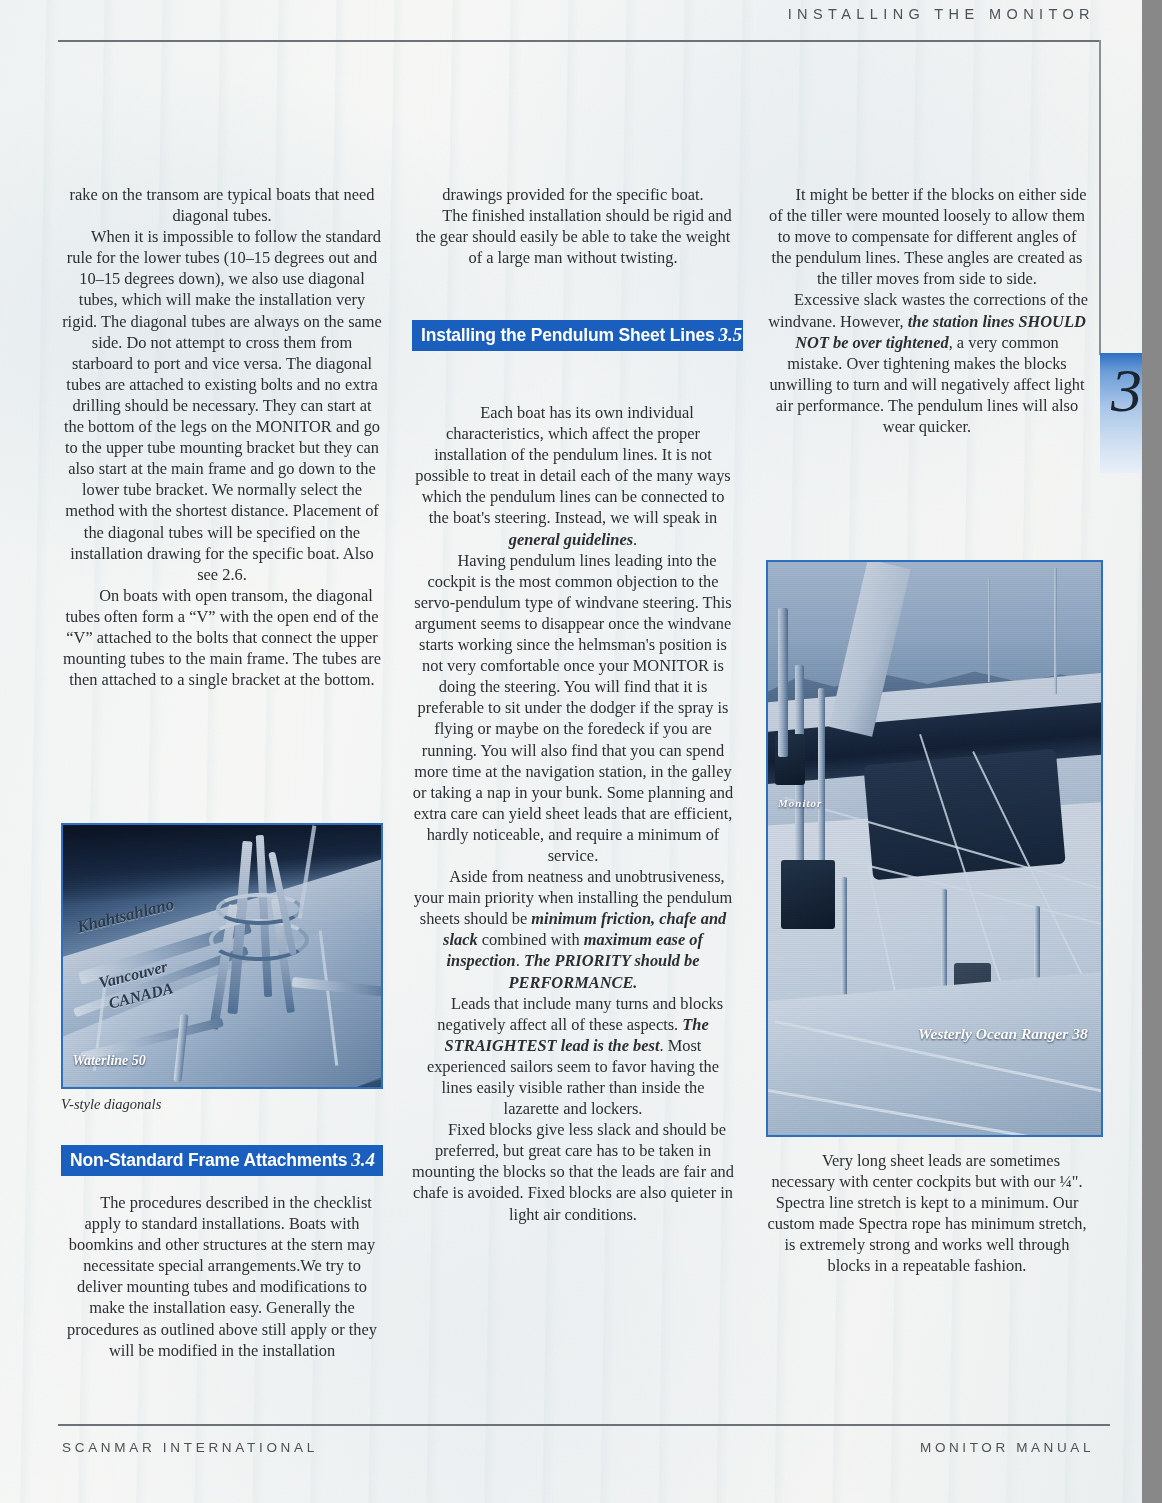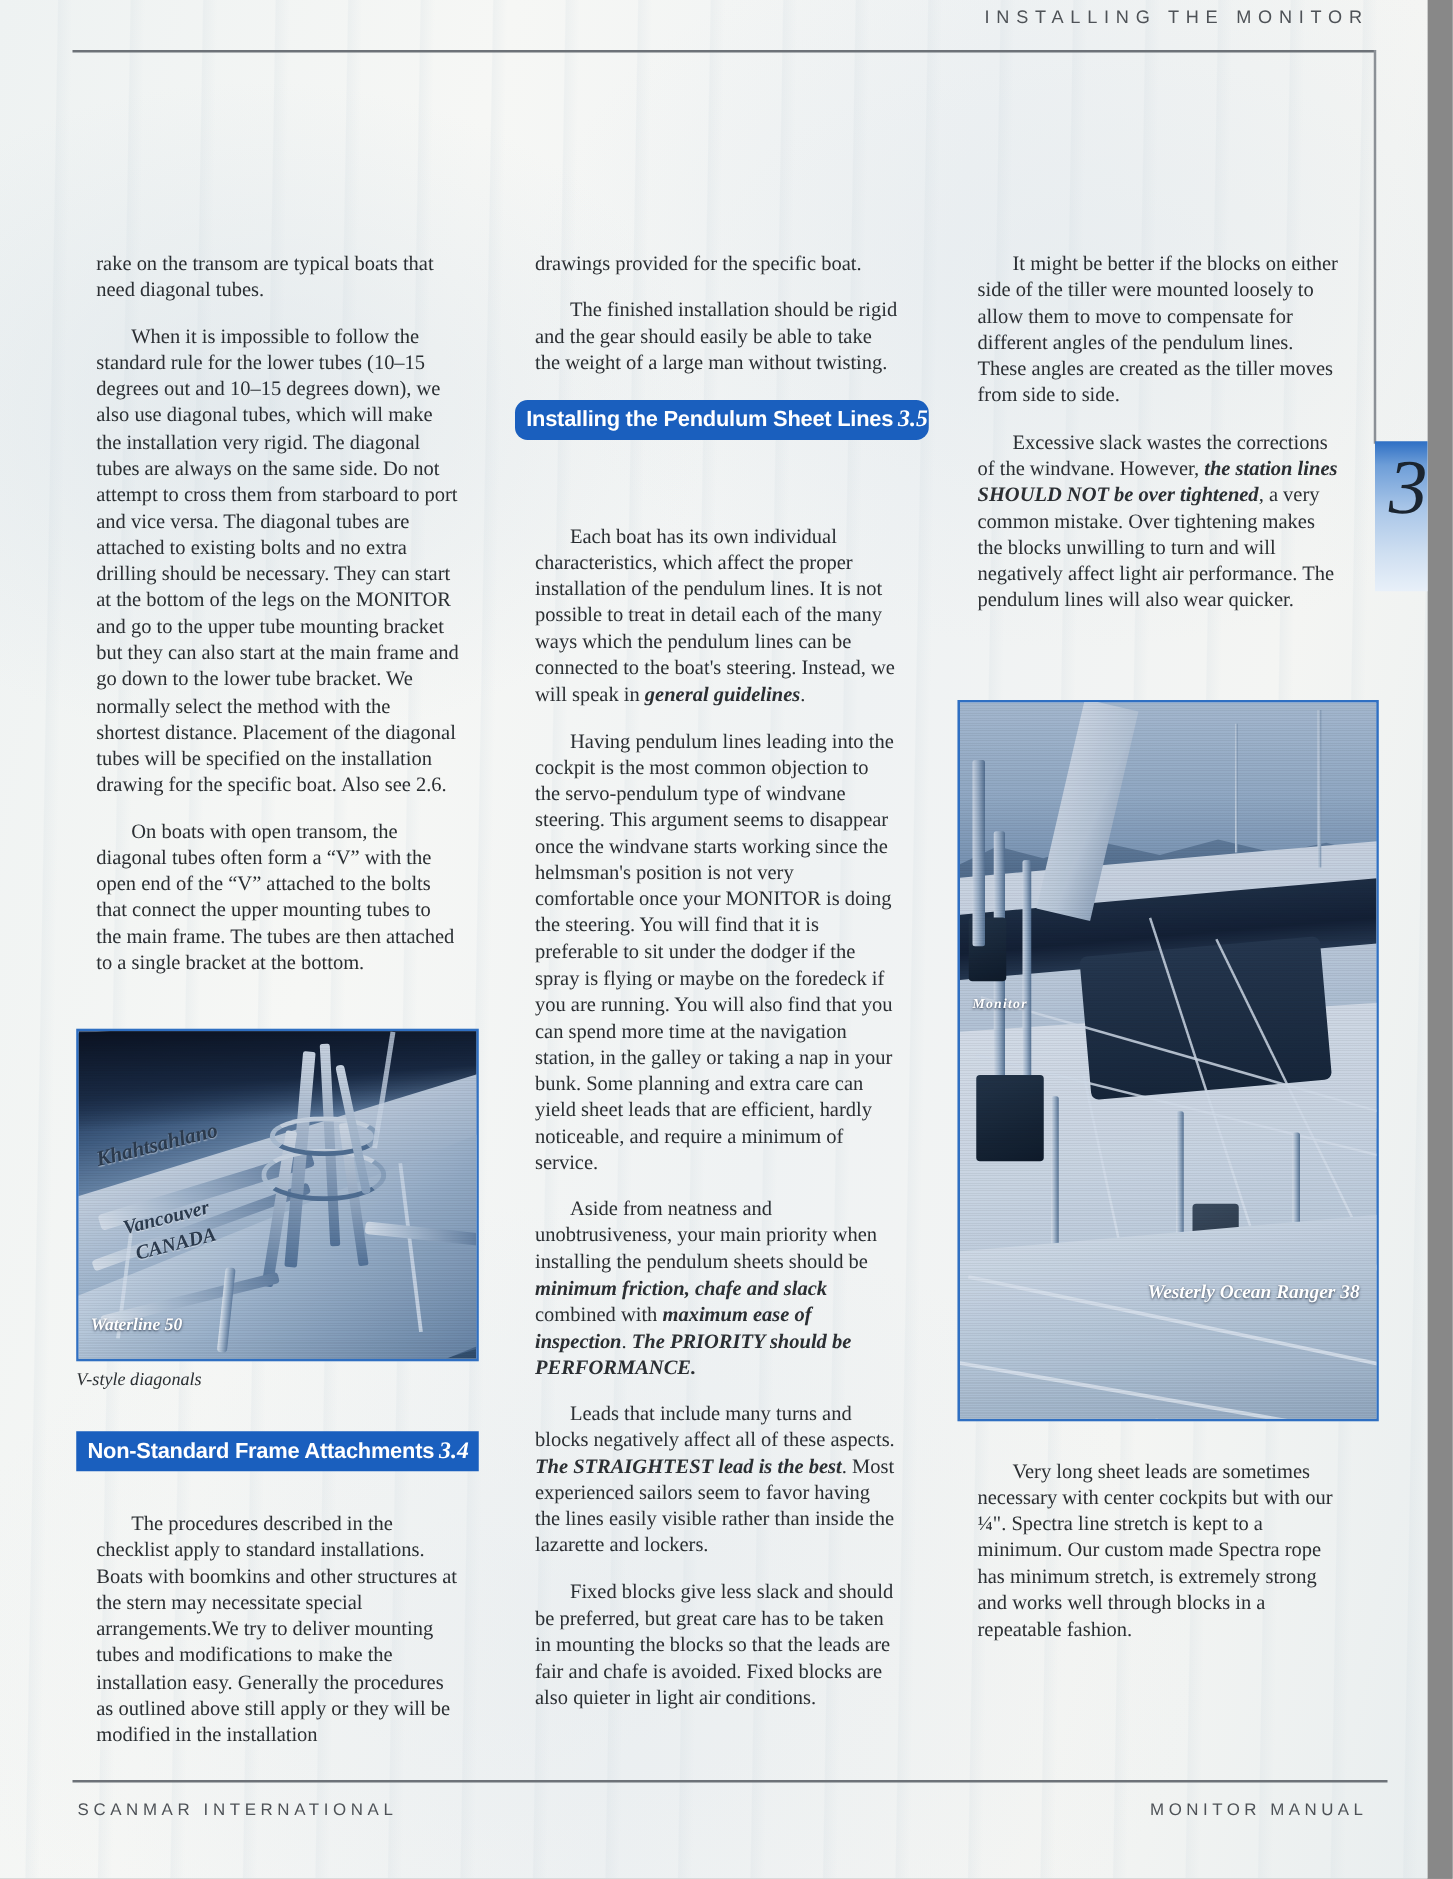--- a/index.html
+++ b/index.html
@@ -93,22 +93,23 @@
     color: #2b2f33;
     font-size: 16.4px;
     line-height: 21.1px;
     text-align: left;
   }
   #col1 { left: 61px; }
   #col2 { left: 412px; }
   #col3 { left: 766px; }
 
   .col p {
-    margin: 16px;
+    margin: 0;
     text-indent: 28px;
+    text-align: center;
   }
   .col p.noindent { text-indent: 0; }
   .bi { font-weight: bold; font-style: italic; }
 
   
   .bar-head {
     background: #1a5fbe;
     color: #ffffff;
     font-family: "Liberation Sans", sans-serif;
     font-weight: bold;
@@ -373,21 +374,21 @@
 
   <div class="col" id="col2">
     <p class="noindent">drawings provided for the specific boat.</p>
     <p>The finished installation should be rigid and the gear should easily be able to take the weight of a large man without twisting.</p>
   </div>
 
   <div class="col" id="col1b" style="left:61px; top:1192px;">
     <p>The procedures described in the checklist apply to standard installations. Boats with boomkins and other structures at the stern may necessitate special arrangements.We try to deliver mounting tubes and modifications to make the installation easy. Generally the procedures as outlined above still apply or they will be modified in the installation</p>
   </div>
 
-  <div class="bar-head" id="bar2" style="position:absolute; left:412px; top:320px; width:331px;border-radius:10px;">
+  <div class="bar-head" id="bar2" style="position:absolute; left:412px; top:320px; width:331px;">
     <span>Installing the Pendulum Sheet Lines</span><span class="num">3.5</span>
   </div>
 
 
   <div class="col" id="col2b" style="left:412px; top:402px;">
     <p><span>Each boat has its own individual characteristics, which affect the proper installation of the pendulum lines. It is not possible to treat in detail each of the many ways which the pendulum lines can be connected to the boat's steering.  Instead, we will speak in </span><span class="bi">general guidelines</span><span>.</span></p>
     <p>Having pendulum lines leading into the cockpit is the most common objection to the servo-pendulum type of windvane steering. This argument seems to disappear once the windvane starts working since the helmsman's position is not very comfortable once your MONITOR is doing the steering. You will find that it is preferable to sit under the dodger if the spray is flying or maybe on the foredeck if you are running. You will also find that you can spend more time at the navigation station, in the galley or taking a nap in your bunk. Some planning and extra care can yield sheet leads that are efficient, hardly noticeable, and require a minimum of service.</p>
     <p><span>Aside from neatness and unobtrusiveness, your main priority when installing the pendulum sheets should be </span><span class="bi">minimum friction, chafe and slack</span><span> combined with </span><span class="bi">maximum ease of inspection</span><span>. </span><span class="bi">The PRIORITY should be PERFORMANCE.</span></p>
     <p><span>Leads that include many turns and blocks negatively affect all of these aspects. </span><span class="bi">The STRAIGHTEST lead is the best</span><span>. Most experienced sailors seem to favor having the lines easily visible rather than inside the lazarette and lockers.</span></p>
     <p>Fixed blocks give less slack and should be preferred, but great care has to be taken in mounting the blocks so that the leads are fair and chafe is avoided. Fixed blocks are also quieter in light air conditions.</p>

